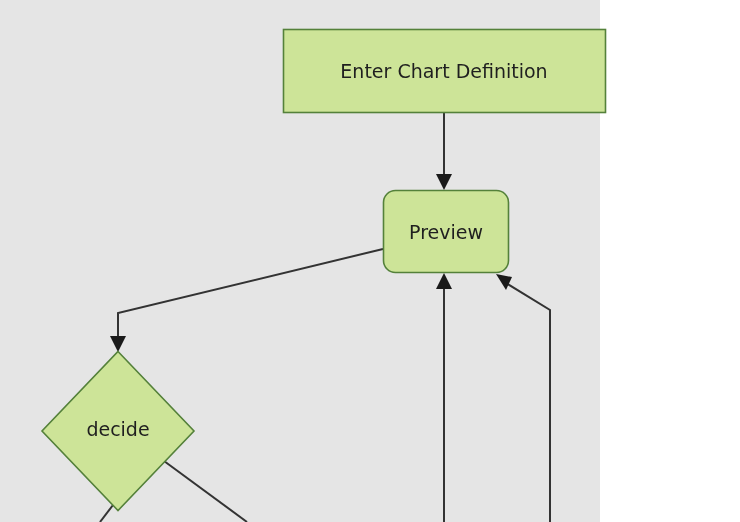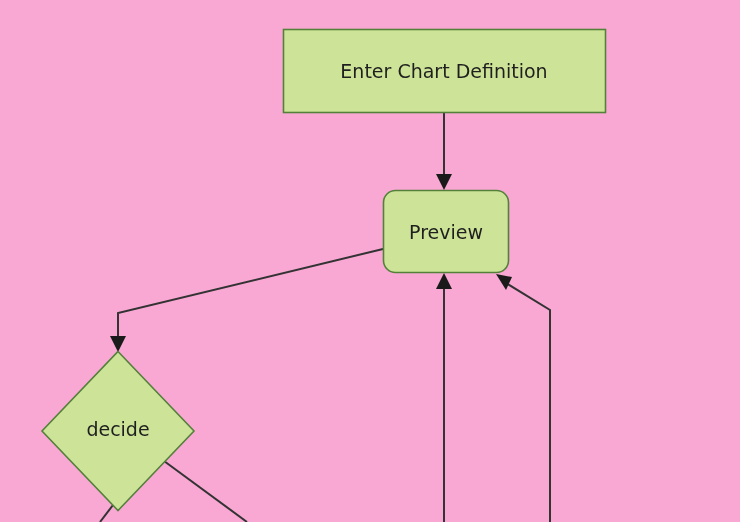--- a/index.html
+++ b/index.html
@@ -8,23 +8,23 @@
     background: #ffffff;
   }
   body {
     width: 740px;
     height: 522px;
     overflow: hidden;
     font-family: "DejaVu Sans", sans-serif;
   }
   #diagram-root {
     position: relative;
-    width: 740px;
+    width: 600px;
     height: 522px;
-    background: #f9a8d4;
+    background: #e5e5e5;
   }
   svg#flowchart {
     display: block;
     width: 740px;
     height: 522px;
   }
   .node-shape {
     stroke-width: 1.6px;
   }
   .node-label {

